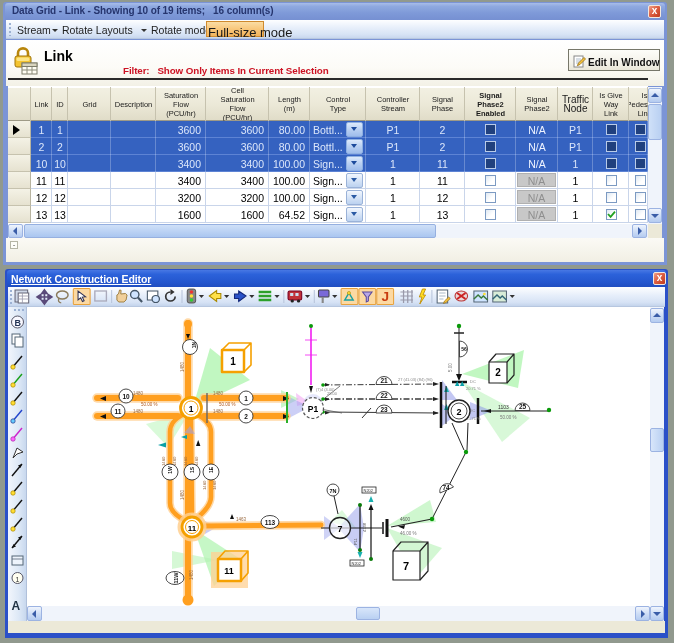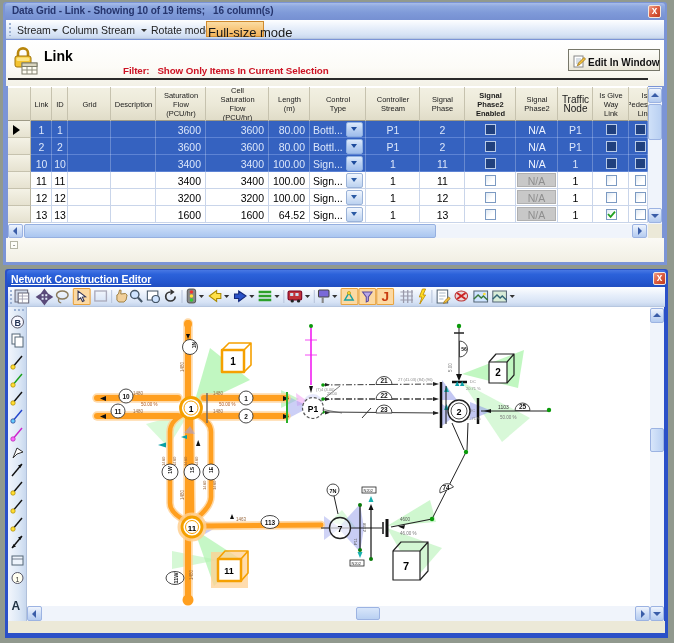--- a/index.html
+++ b/index.html
@@ -8,21 +8,21 @@
 
 <div class="abs" style="left:3px;top:2px;width:664px;height:263px;background:#7b94d6;border-radius:3px 3px 0 0;"></div>
 <div class="abs" style="left:5px;top:3px;width:660px;height:17px;border-radius:3px 3px 0 0;background:linear-gradient(180deg,#a8bde9 0%,#8fa9e0 20%,#7e99d8 60%,#7690d2 100%);"></div>
 <div class="abs" style="left:12px;top:5px;font-size:10px;font-weight:bold;color:#26356e;letter-spacing:-0.1px;">Data Grid - Link - Showing 10 of 19 items;&nbsp;&nbsp;&nbsp;16 column(s)</div>
 <div class="abs" style="left:648px;top:5px;width:13px;height:13px;border-radius:2px;border:1px solid #f2e8e0;background:linear-gradient(135deg,#f0a088 0%,#dd6044 45%,#c03a1c 100%);"></div>
 <div class="abs" style="left:648px;top:3px;width:13px;height:13px;color:#fff;font-size:10px;font-weight:bold;text-align:center;line-height:15px;">x</div>
 <div class="abs" style="left:6px;top:20px;width:658px;height:19px;background:linear-gradient(180deg,#fdfeff 0%,#e6eefa 45%,#d7e3f5 80%,#c8d7ee 100%);border-bottom:1px solid #b7c7e0;"></div>
 <div class="abs" style="left:9px;top:23px;width:2px;height:13px;background:repeating-linear-gradient(180deg,#9cb1d3 0 2px,transparent 2px 4px);"></div>
 <div class="abs" style="left:17px;top:24px;font-size:10.5px;color:#222;">Stream</div>
 <div class="abs tri-l" style="left:52px;top:29px;border-width:3px 3px 0 3px;border-color:#333 transparent transparent transparent;"></div>
-<div class="abs" style="left:62px;top:24px;font-size:10.5px;color:#222;">Column Stream</div>
+<div class="abs" style="left:62px;top:24px;font-size:10.5px;color:#222;">Rotate Layouts</div>
 <div class="abs tri-l" style="left:141px;top:29px;border-width:3px 3px 0 3px;border-color:#333 transparent transparent transparent;"></div>
 <div class="abs" style="left:151px;top:24px;font-size:10.5px;color:#222;">Rotate mode</div>
 <div class="abs" style="left:206px;top:21px;width:58px;height:16px;border:1px solid #cf8a2e;background:linear-gradient(180deg,#fbdda4 0%,#f8c77c 50%,#f3b45c 100%);"></div>
 <div class="abs" style="left:208px;top:25px;font-size:13px;color:#1a1a1a;">Full-size mode</div>
 <div class="abs" style="left:6px;top:40px;width:658px;height:46px;background:linear-gradient(180deg,#ffffff 0%,#fcfbf7 60%,#f3f1e6 100%);"></div>
 <div class="abs" style="left:8px;top:78px;width:640px;height:2px;background:#2a2a2a;"></div>
 <svg class="abs" style="left:12px;top:45px;" width="26" height="30" viewBox="0 0 26 30">
 <path d="M6 12 v-4 a5 4.6 0 0 1 10 0 v4" fill="none" stroke="#b8860b" stroke-width="2.6"></path>
 <rect x="3" y="11" width="16" height="11" rx="2" fill="#f4c430" stroke="#a07408" stroke-width="1"></rect>
 <rect x="4.5" y="12.5" width="13" height="3.5" rx="1.5" fill="#fce588"></rect>

